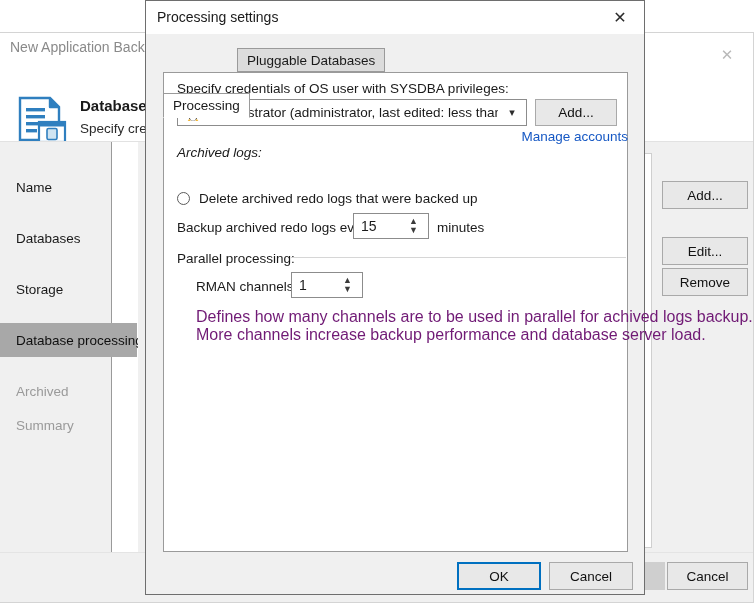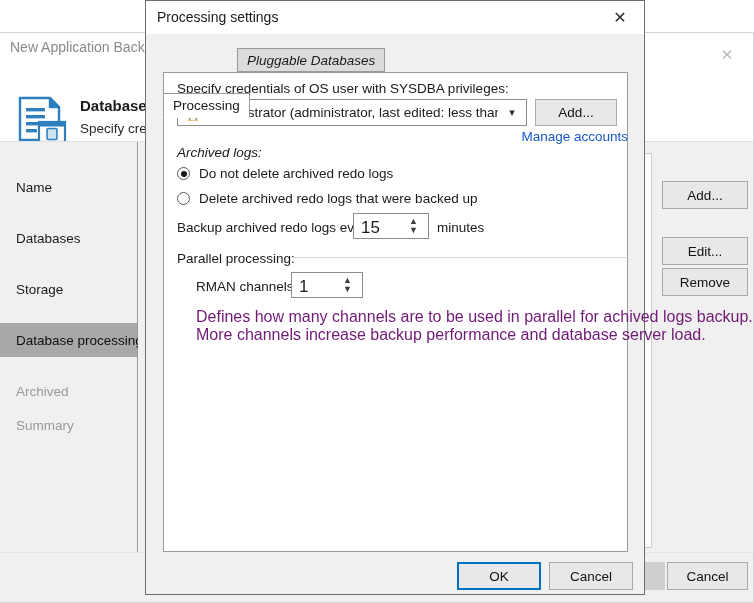--- a/index.html
+++ b/index.html
@@ -71,21 +71,21 @@
     position: absolute;
     left: 0; top: 108px;
     width: 754px; height: 1px;
     background: #e2e2e2;
   }
 
   
   #bg-sidebar {
     position: absolute;
     left: 0; top: 109px;
-    width: 138px; height: 410px;
+    width: 112px; height: 410px;
     background: #f0f0f0;
     border-right: 1px solid #9a9a9a;
     box-sizing: border-box;
   }
   .nav-item {
     position: absolute;
     left: 0;
     width: 137px;
     height: 34px;
     display: flex;
@@ -209,21 +209,20 @@
     border-bottom-color: #ffffff;
     left: 0;
     z-index: 3;
     height: 25px;
     margin-top: 45px;
   }
   .tab.inactive {
     background: #dcdcdc;
     left: 74px;
     z-index: 2;
-    font-style: italic;
   }
   #tab-page {
     position: absolute;
     left: 17px; top: 71px;
     width: 465px; height: 480px;
     background: #ffffff;
     border: 1px solid #9a9a9a;
     box-sizing: border-box;
   }
 
@@ -326,21 +325,21 @@
 
   .spin {
     position: absolute;
     background: #ffffff;
     border: 1px solid #8c8c8c;
     box-sizing: border-box;
   }
   .spin .val {
     position: absolute;
     left: 7px; top: 4px;
-    font-size: 17px;
+    font-size: 14px;
     color: #1a1a1a;
   }
   .spin .arrows {
     position: absolute;
     right: 8px; top: 3px;
     width: 13px; height: 20px;
     color: #3a3a3a;
   }
   .spin .arrows .up,
   .spin .arrows .dn {
@@ -501,24 +500,20 @@
   </div>
 
   <div id="btn-add-cred">
     <span>Add...</span>
   </div>
 
   <div id="link-manage">Manage accounts</div>
 
   <div class="lbl" id="lbl-archived">Archived logs:</div>
 
-  <div class="radio-row" id="radio-keep">
-    <span class="radio-mark on"></span>
-    <span>Do not delete archived redo logs</span>
-  </div>
   <div class="radio-row" id="radio-delete">
     <span class="radio-mark"></span>
     <span>Delete archived redo logs that were backed up</span>
   </div>
 
   <div class="lbl" id="lbl-backup-every">Backup archived redo logs every:</div>
 
   <div class="spin" id="spin-minutes">
     <span class="val">15</span>
     <span class="arrows">

